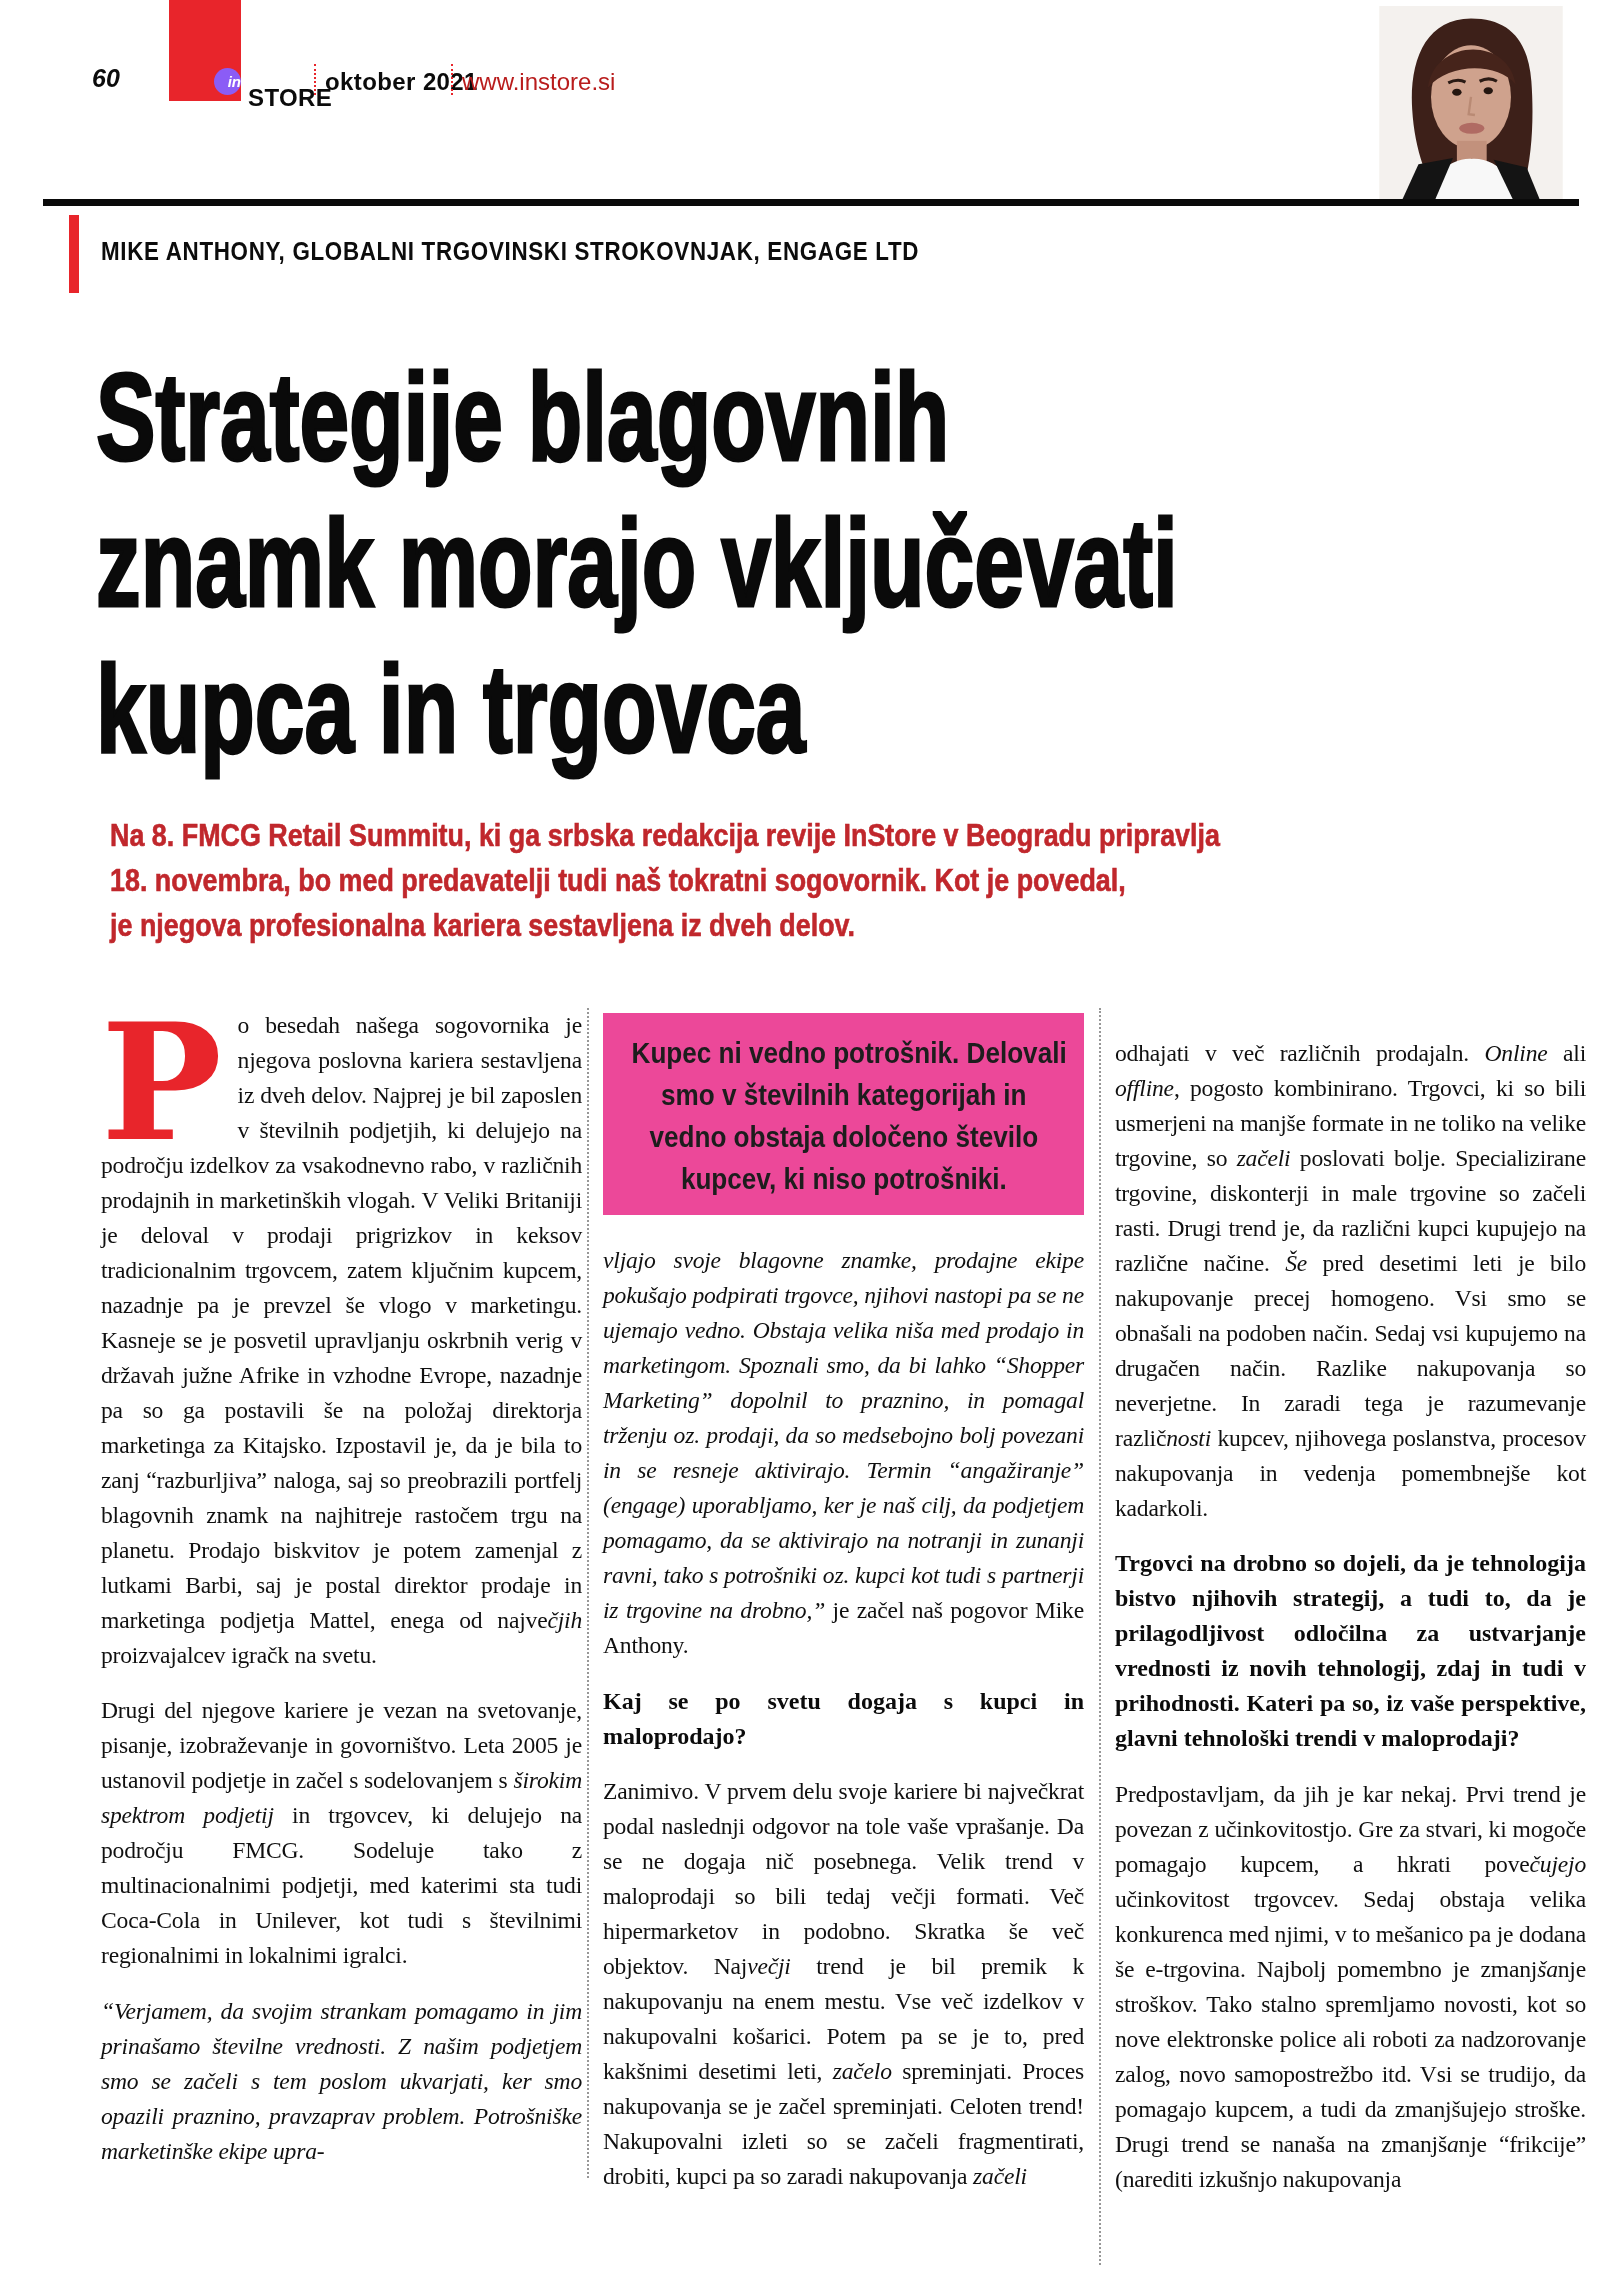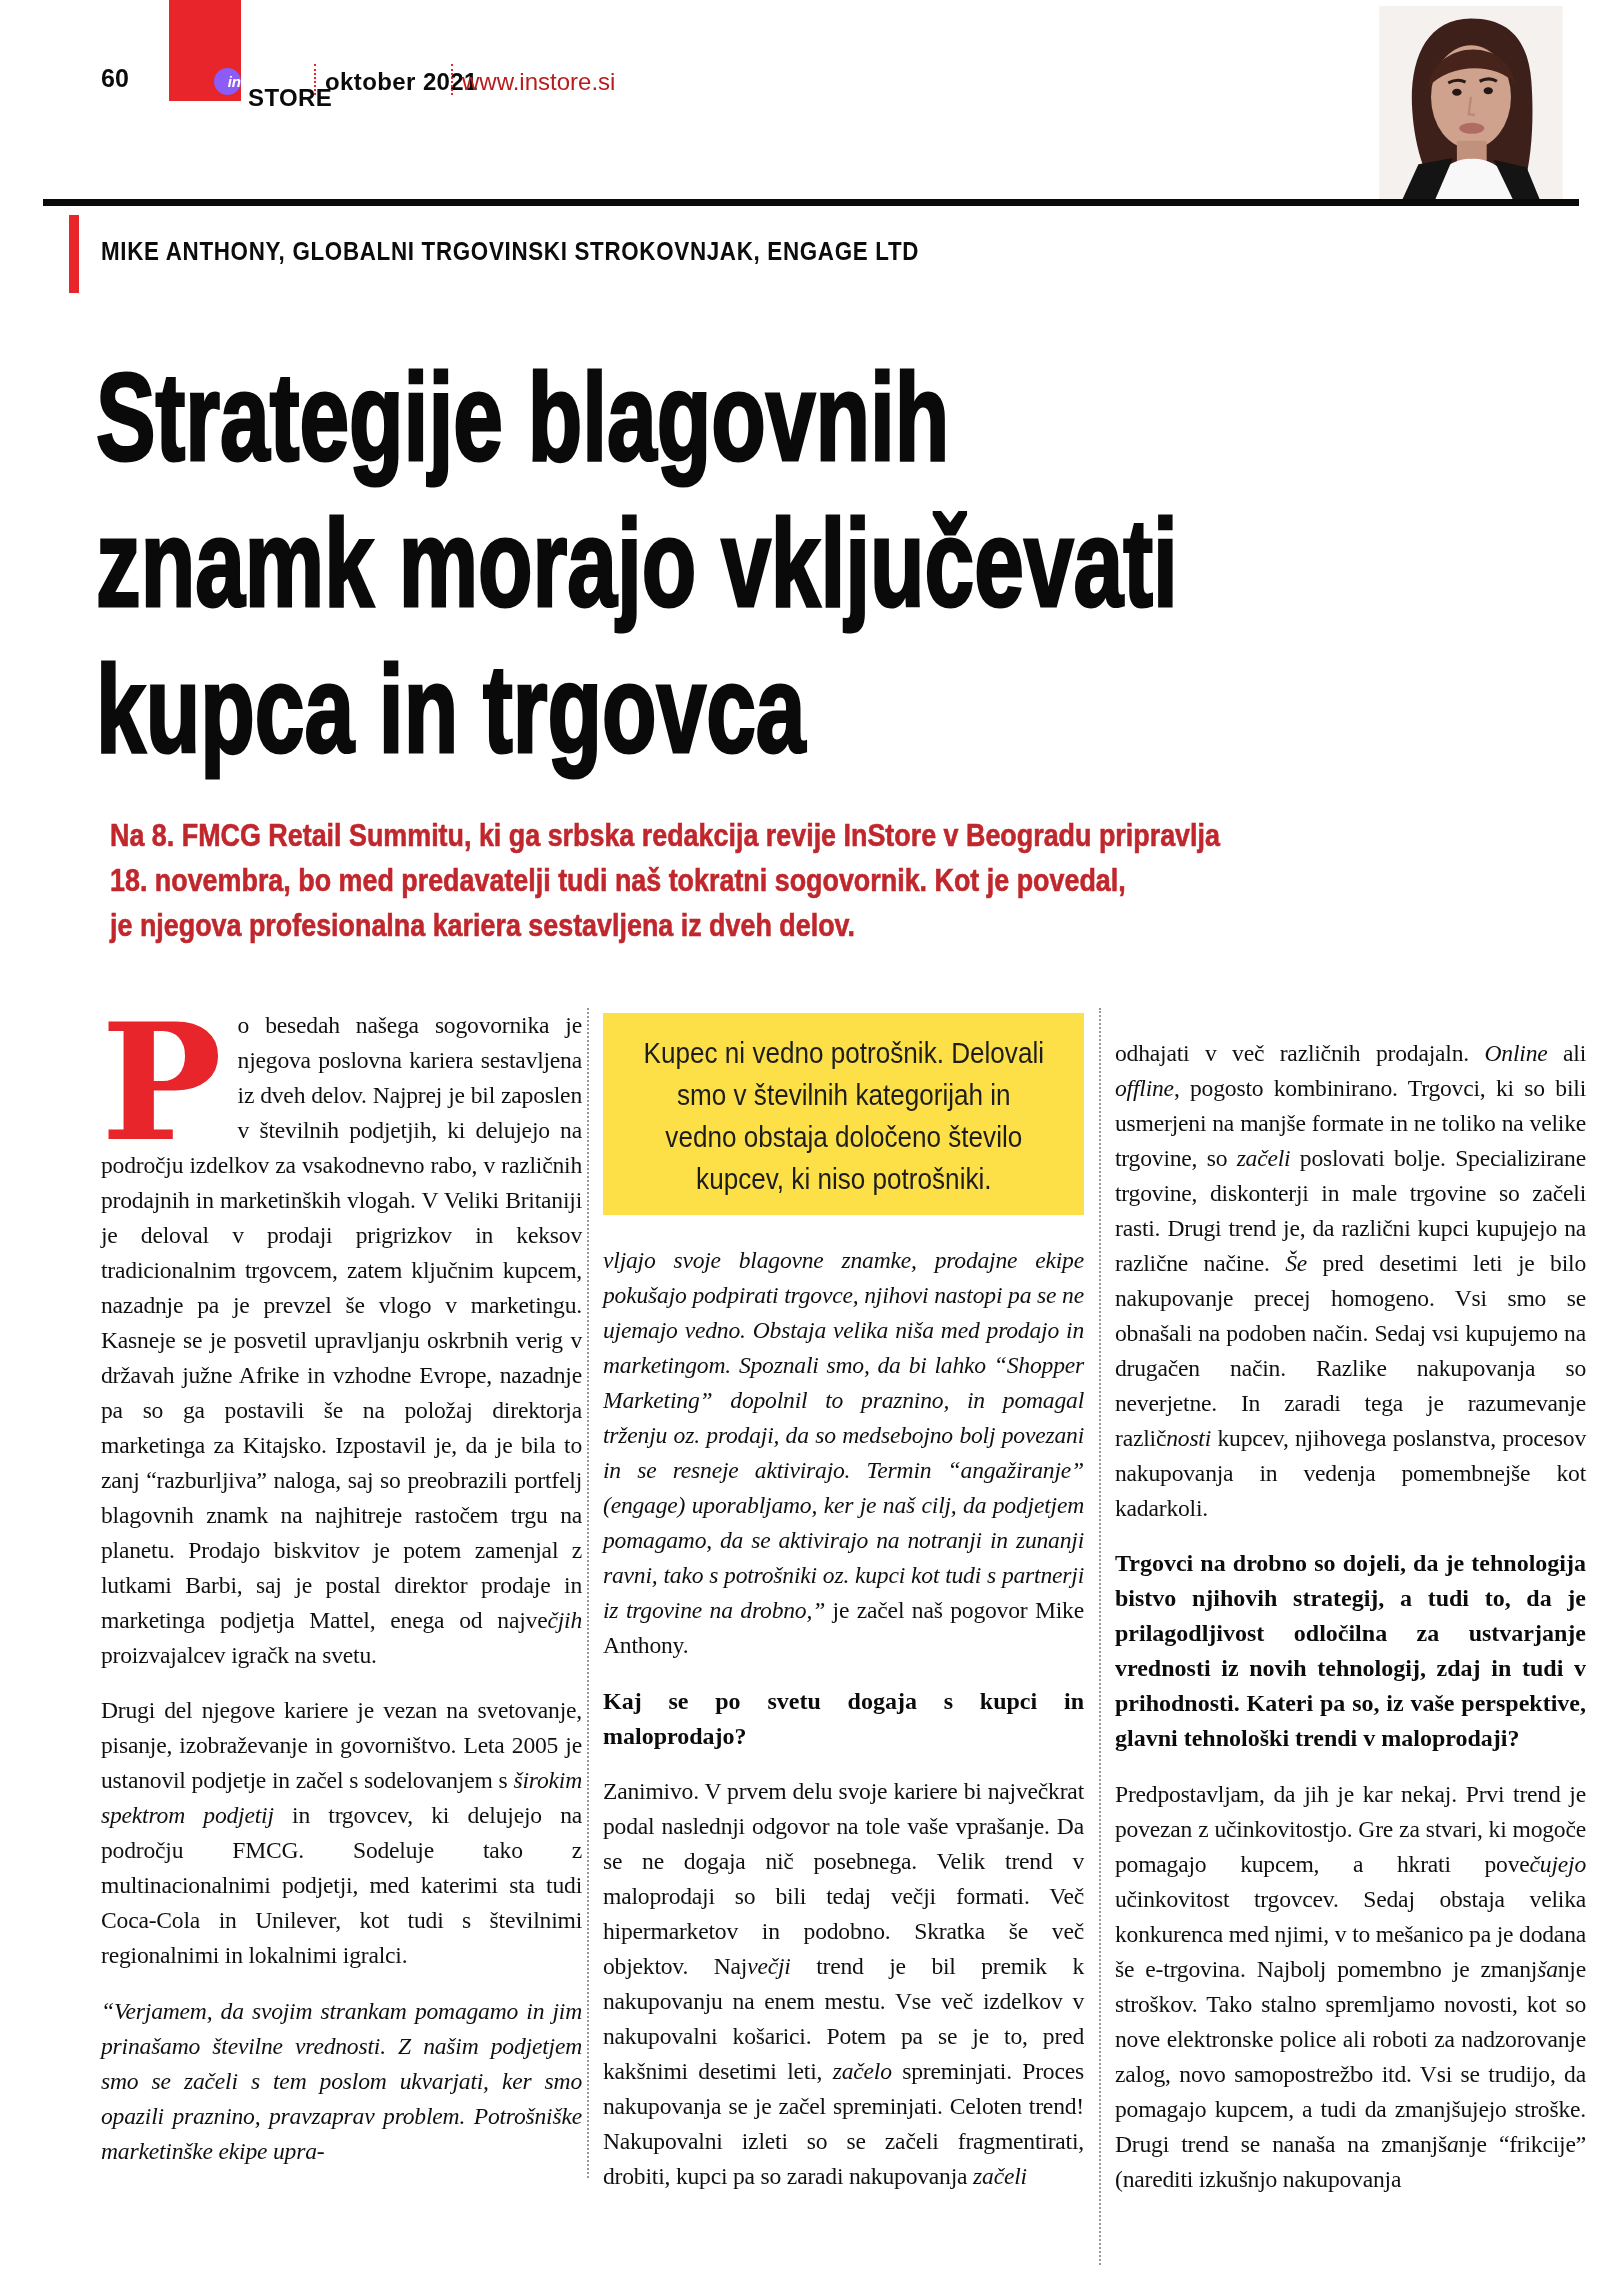--- a/index.html
+++ b/index.html
@@ -30,31 +30,31 @@
            color:#0a0a0a;-webkit-text-stroke:3.1px #0a0a0a;transform:scaleX(.72);transform-origin:0 50%;white-space:nowrap;}
   .lede-line{font-family:"Liberation Sans",sans-serif;font-weight:700;font-size:32px;line-height:45px;
              color:#c0272c;-webkit-text-stroke:0.6px #c0272c;transform:scaleX(.84);transform-origin:0 50%;white-space:nowrap;}
 
   
   .col{position:absolute;top:1008px;}
   .body-p{font-size:23.6px;line-height:35px;text-align:justify;margin:0 0 20.4px 0;letter-spacing:-0.2px;color:#101010;}
   .question{font-weight:bold;font-size:24px;line-height:35px;text-align:justify;margin:0 0 20.4px 0;color:#0b0b0b;}
   .dropcap{float:left;color:#e8252b;font-family:"DejaVu Serif",serif;font-weight:bold;
            font-size:161px;line-height:124px;padding:12.6px 15.7px 0 0;}
-  .pullquote{background:#fde047;padding:19px 4.7px 15.7px;margin:4.7px 0 28px 0;text-align:center;
-             font-family:"Liberation Sans",sans-serif;font-weight:400;color:#1d1d1d;}
+  .pullquote{background:#ec4899;padding:19px 4.7px 15.7px;margin:4.7px 0 28px 0;text-align:center;
+             font-family:"Liberation Sans",sans-serif;font-weight:700;color:#1d1d1d;}
   .pq-line{font-size:29px;line-height:42px;transform:scaleX(.9);transform-origin:50% 50%;white-space:nowrap;}
   .colsep{border-left:2.4px dotted #979797;width:0;}
 </style>
 </head>
 <body>
 
 <div class="page">
 
-  <span class="abs pageno" style="left:101px;top:64px;">60</span>
+  <span class="abs pageno" style="left:92px;top:64px;font-style:italic;">60</span>
   <div class="abs redblock" style="left:169px;top:0;width:72px;height:101px;"></div>
   <div class="abs badge" style="left:214px;top:68px;width:27px;height:27px;">
     <span>in</span>
   </div>
   <span class="abs mh-bold" style="left:248px;top:68px;margin-top:16px;">STORE</span>
   <div class="abs mh-sep" style="left:314px;top:64px;"></div>
   <span class="abs mh-bold" style="left:325px;top:68px;">oktober 2021</span>
   <div class="abs mh-sep" style="left:451px;top:64px;"></div>
   <span class="abs mh-reg" style="left:462px;top:68px;">www.instore.si</span>
 

